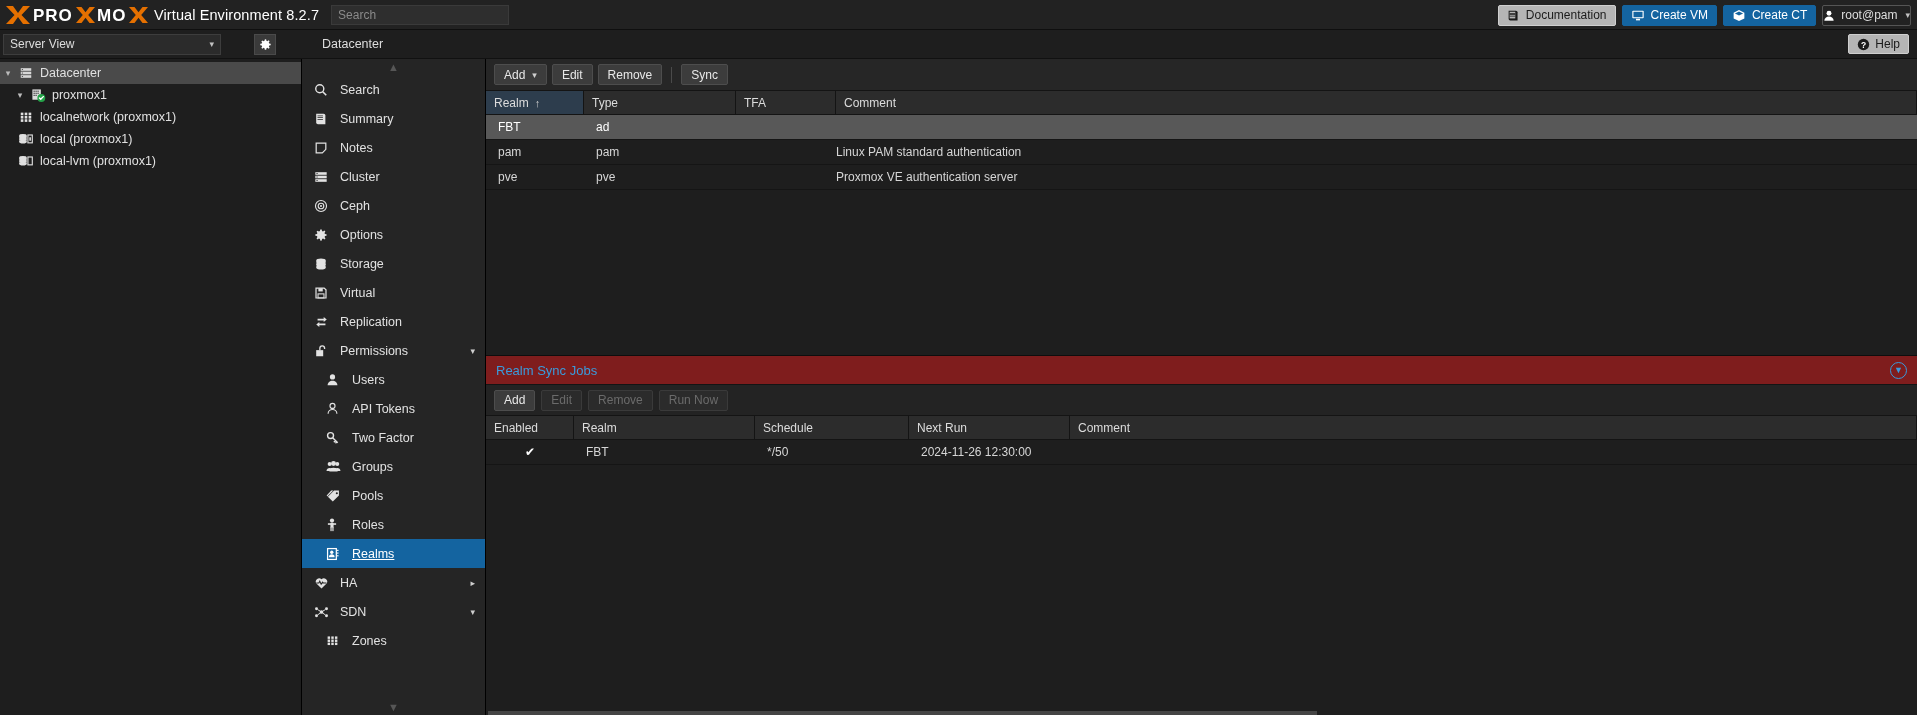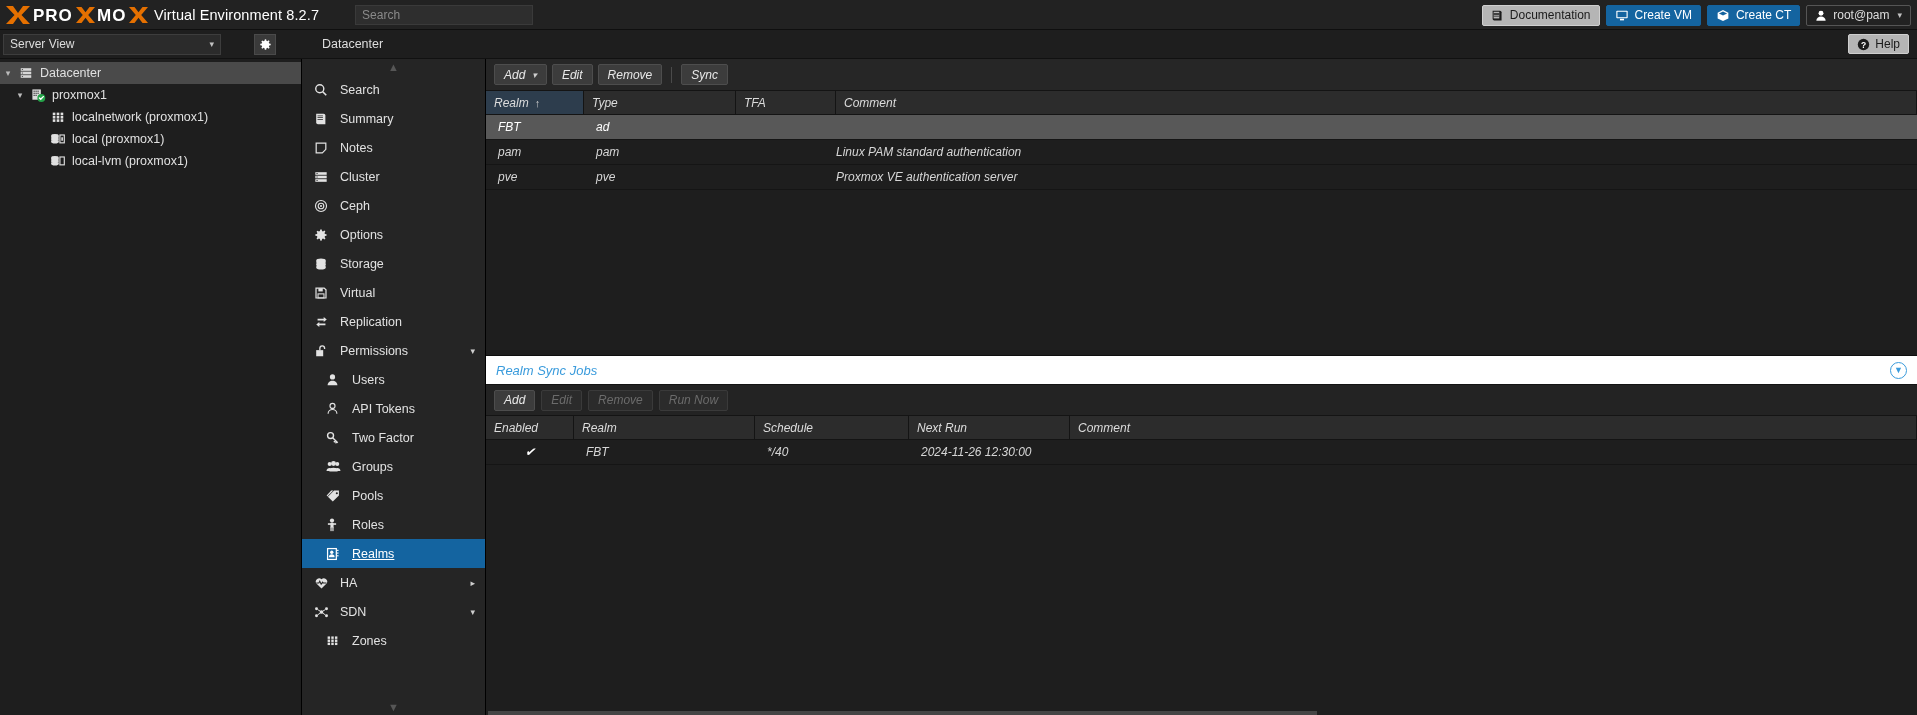--- a/index.html
+++ b/index.html
@@ -11,21 +11,20 @@
     overflow: hidden;
   }
 
   
   .header {
     height: 30px; width: 100%;
     background: #222;
     display: flex; align-items: center;
     border-bottom: 1px solid #0f0f0f;
     position: relative;
-    gap: 24px;
   }
   .logo { display: flex; align-items: center; padding-left: 4px; height: 100%; }
   .logo svg { display: block; }
   .logo-text {
     font-size: 14.5px; color: #fff; letter-spacing: .1px;
   }
   .hdr-search {
     margin-left: 12px;
     width: 178px; height: 20px;
     background: #2e2e2e;
@@ -51,21 +50,21 @@
     display: flex; align-items: center; gap: 6px;
     background: #1464a0; color: #fff;
     border: 1px solid #1464a0; border-radius: 2px;
     height: 21px; padding: 0 8px; font-size: 12px;
     cursor: pointer;
   }
   .btn-user {
     display: flex; align-items: center; gap: 6px;
     background: transparent; color: #ddd;
     border: 1px solid #555; border-radius: 2px;
-    height: 21px; padding: 0 8px; font-size: 12px;
+    height: 21px; padding: 0 0; font-size: 12px;
     cursor: pointer;
     justify-content: flex-end;
   }
   .chev-sm { font-size: 9px; opacity: .85; margin-left: 2px; }
 
   
   .subbar {
     height: 29px; width: 100%;
     background: #1e1e1e;
     display: flex; align-items: center;
@@ -114,21 +113,21 @@
     height: 22px; font-size: 12.5px; color: #e0e0e0;
     cursor: pointer; padding-right: 4px;
   }
   .tree-row.selected { background: #4a4a4a; }
   .tree-arrow {
     width: 16px; text-align: center; font-size: 9px; color: #bbb; flex: 0 0 16px;
   }
   .tree-ico { width: 20px; display:flex; align-items:center; justify-content:center; flex:0 0 20px; }
   .tree-label { margin-left: 4px; white-space: nowrap; }
   .ind1 { padding-left: 12px; }
-  .ind2 { padding-left: 32px; }
+  .ind2 { }
 
   
   .nav-panel {
     width: 184px; background: #252525;
     border-right: 1px solid #000;
     display: flex; flex-direction: column;
     position: relative; overflow: hidden;
   }
   .nav-scroll-arrow {
     height: 16px; display: flex; align-items: center; justify-content: center;
@@ -146,21 +145,21 @@
     width: 22px; flex: 0 0 22px;
     display: flex; align-items: center; justify-content: flex-start;
   }
   .nav-text { margin-left: 4px; white-space: nowrap; }
   .nav-exp { margin-left: auto; font-size: 9px; color: #cfcfcf; }
 
   
   .main {
     flex: 1; background: #1e1e1e;
     display: flex; flex-direction: column;
-    min-width: 0; overflow: hidden; font-style: italic;
+    min-width: 0; overflow: hidden;
   }
   .toolbar {
     height: 32px; display: flex; align-items: center;
     gap: 5px; padding: 0 8px;
     background: #262626;
     border-bottom: 1px solid #141414;
   }
   .tb-btn {
     display: flex; align-items: center; gap: 5px;
     height: 21px; padding: 0 9px;
@@ -192,21 +191,21 @@
   .grid-row.selected { background: #585858; color: #fff; }
   .gc { display: flex; align-items: center; padding: 0 12px; white-space: nowrap; overflow: hidden; }
   .gc.center { justify-content: center; }
 
   .realms-area { min-height: 264px; }
   .filler { background: #1e1e1e; }
 
   
   .section-hdr {
     height: 30px; display: flex; align-items: center;
-    padding: 0 10px; background: #ffffff;
+    padding: 0 10px; background: #7f1d1d;
     border-top: 1px solid #0e0e0e; border-bottom: 1px solid #141414;
     position: relative;
   }
   .section-title { color: #3a9bdc; font-size: 13px; }
   .collapse-circle {
     position: absolute; right: 10px;
     width: 17px; height: 17px; border-radius: 50%;
     border: 1.5px solid #3a9bdc;
     display: flex; align-items: center; justify-content: center;
     color: #3a9bdc; font-size: 9px; cursor: pointer;
@@ -761,21 +760,21 @@
         </div>
         <div class="gh" style="flex:1">
           <span>Comment</span>
         </div>
       </div>
       <div class="grid-row">
         <div class="gc center" style="width:88px">
           <span class="check">✔</span>
         </div>
         <div class="gc" style="width:181px">FBT</div>
-        <div class="gc" style="width:154px">*/40</div>
+        <div class="gc" style="width:154px">*/50</div>
         <div class="gc" style="width:161px">2024-11-26 12:30:00</div>
         <div class="gc" style="flex:1"></div>
       </div>
     </div>
 
     <div class="bottom-fill"></div>
   </div>
 </div>
 
 <div class="hscroll">

